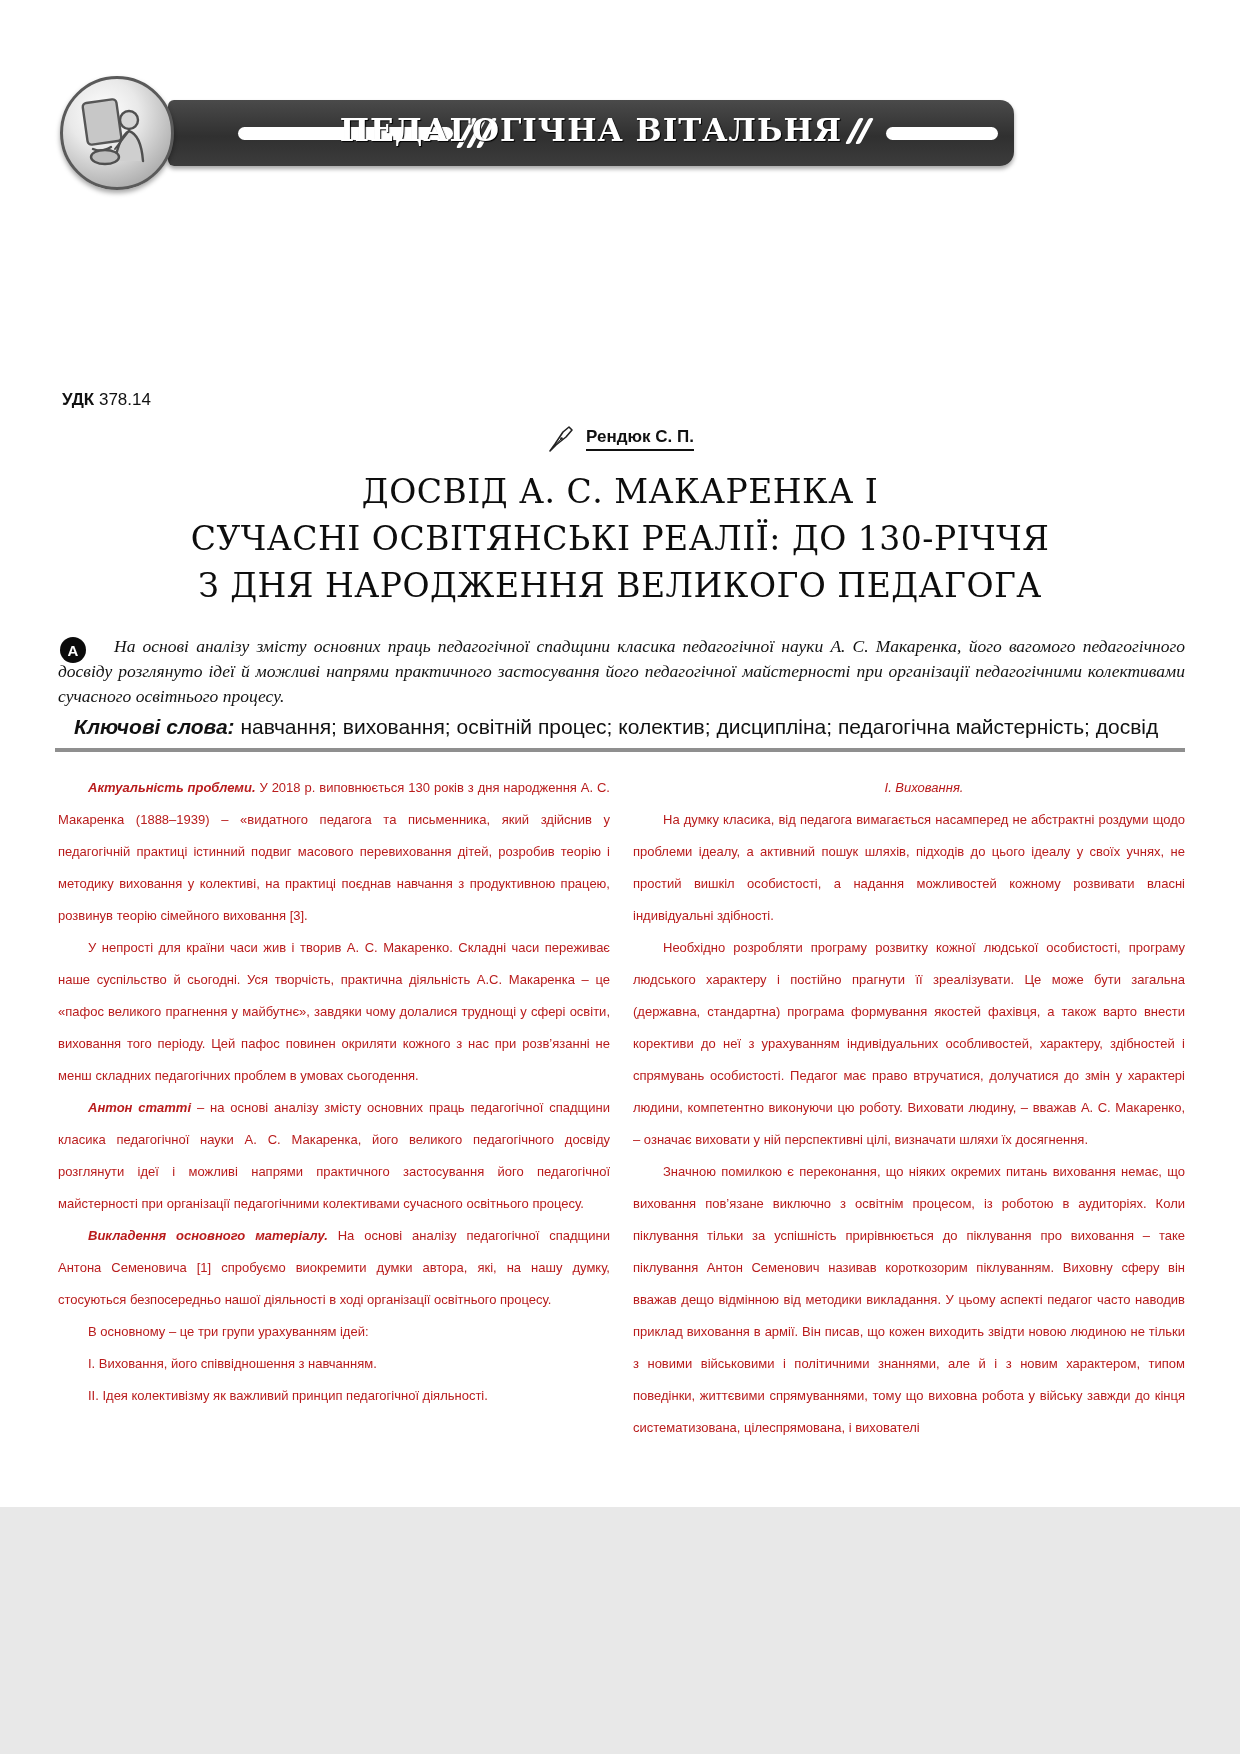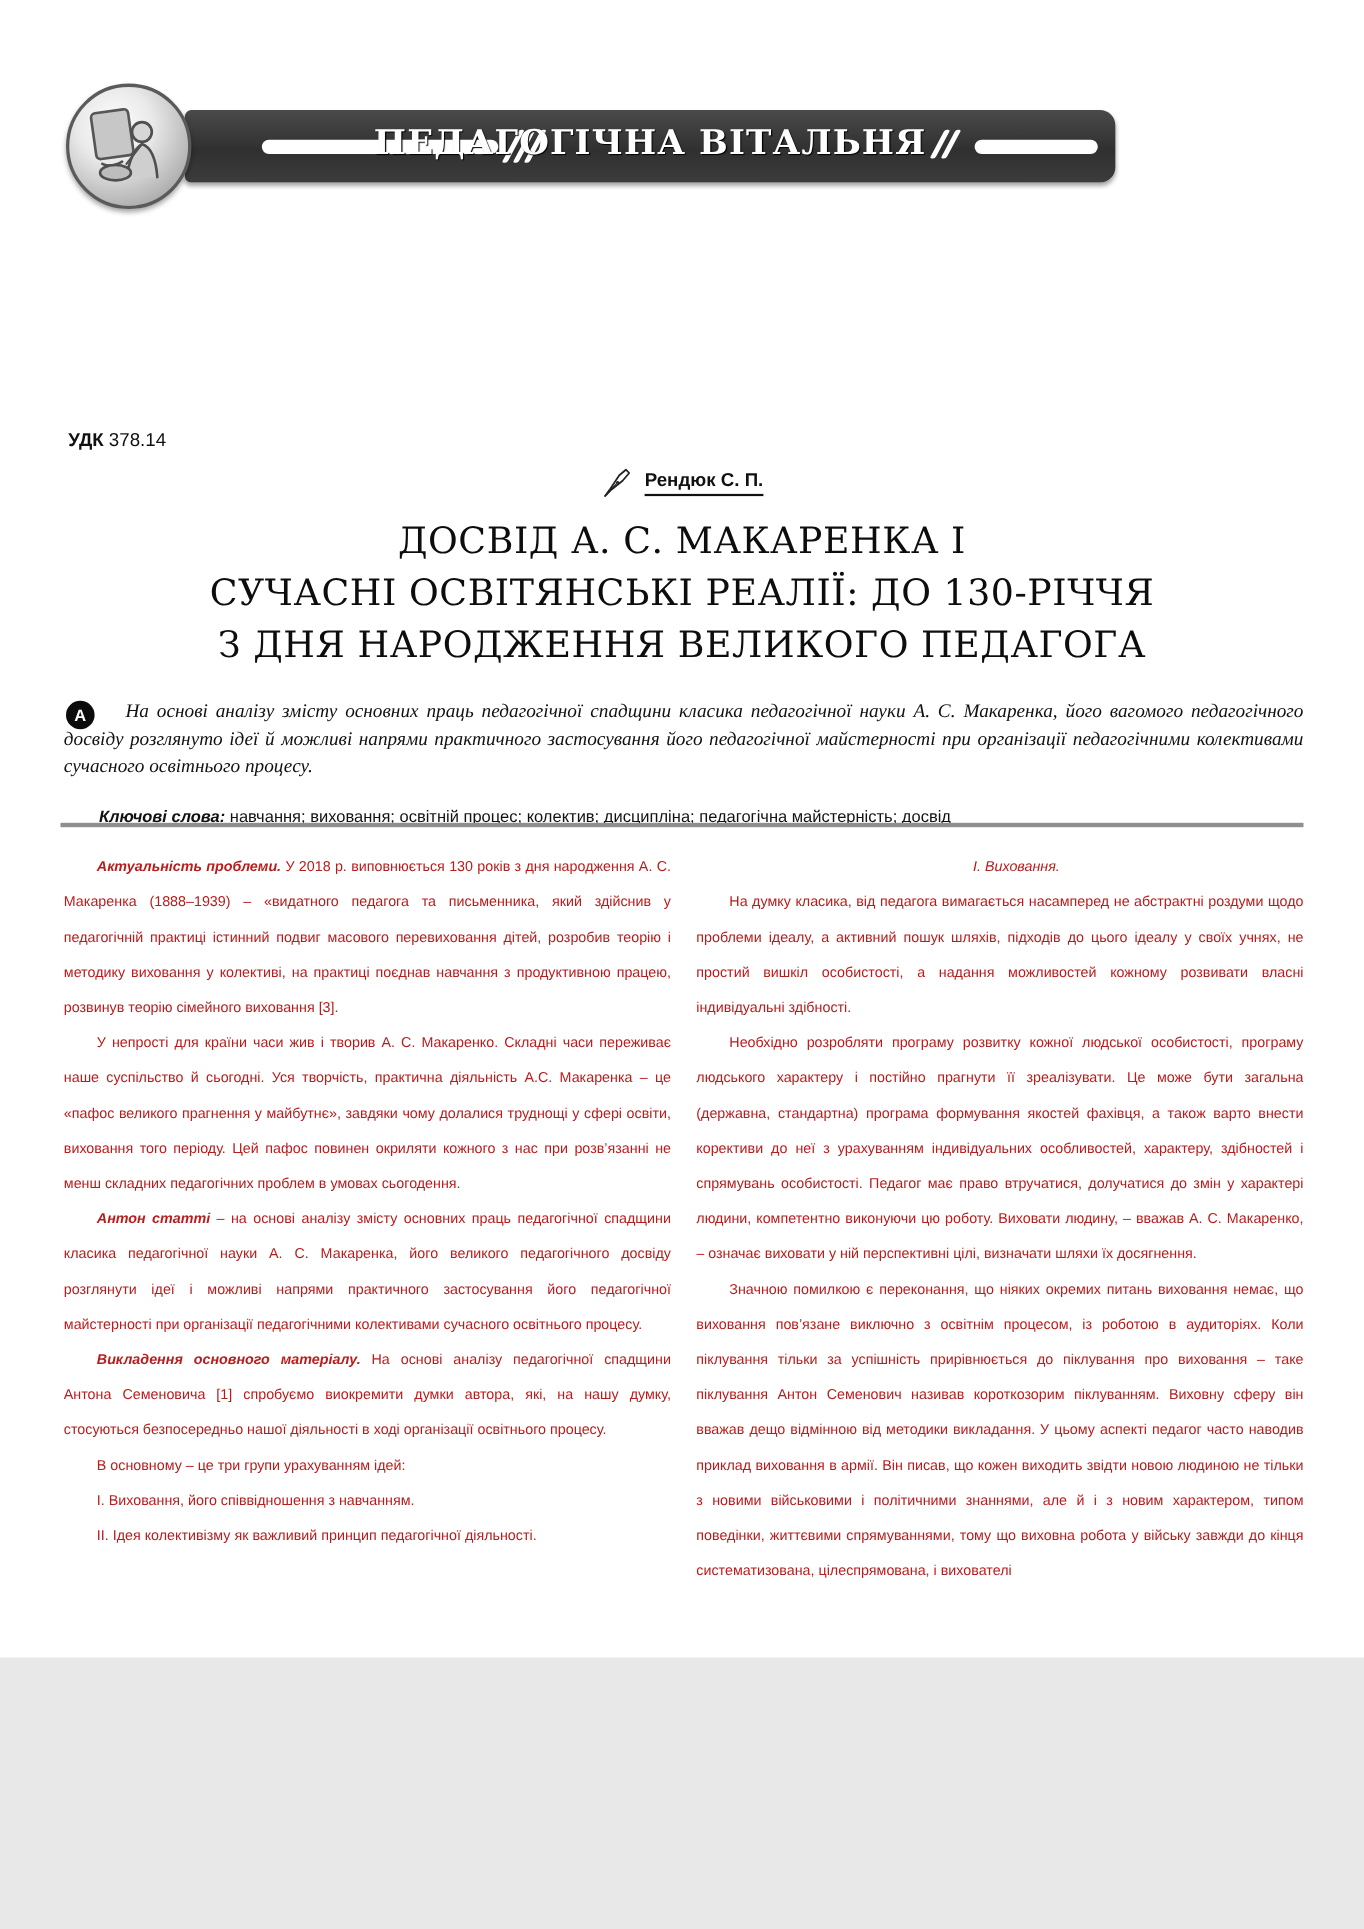--- a/index.html
+++ b/index.html
@@ -60,21 +60,21 @@
     font-family:"Liberation Serif", serif; font-style:italic;
     font-size:17.5px; line-height:25px; text-align:justify; text-indent:56px;
   }
   .abstract-marker {
     position:absolute; left:60px; top:637px; width:26px; height:26px; border-radius:50%;
     background:#0b0b0b; color:#fff; font-style:normal; font-weight:bold;
     display:flex; align-items:center; justify-content:center; font-size:15px;
     font-family:"Liberation Sans", sans-serif;
   }
   .keywords {
-    position:absolute; left:90px; width:1095px; top:716px; font-size:15px; line-height:21px;margin-top:16px;
+    position:absolute; left:74px; width:1095px; top:716px; font-size:21px; line-height:21px;
   }
   .keywords .kw-label { font-weight:bold; font-style:italic; }
   .head-rule {
     position:absolute; left:55px; width:1130px; top:748px; height:4px; background:#8f8f8f;
   }
 
   
   .columns { position:absolute; left:58px; top:772px; width:1127px; height:862px; overflow:hidden; }
   .col { position:absolute; top:0; width:552px; height:862px; overflow:hidden; }
   .col-left  { left:0; }

